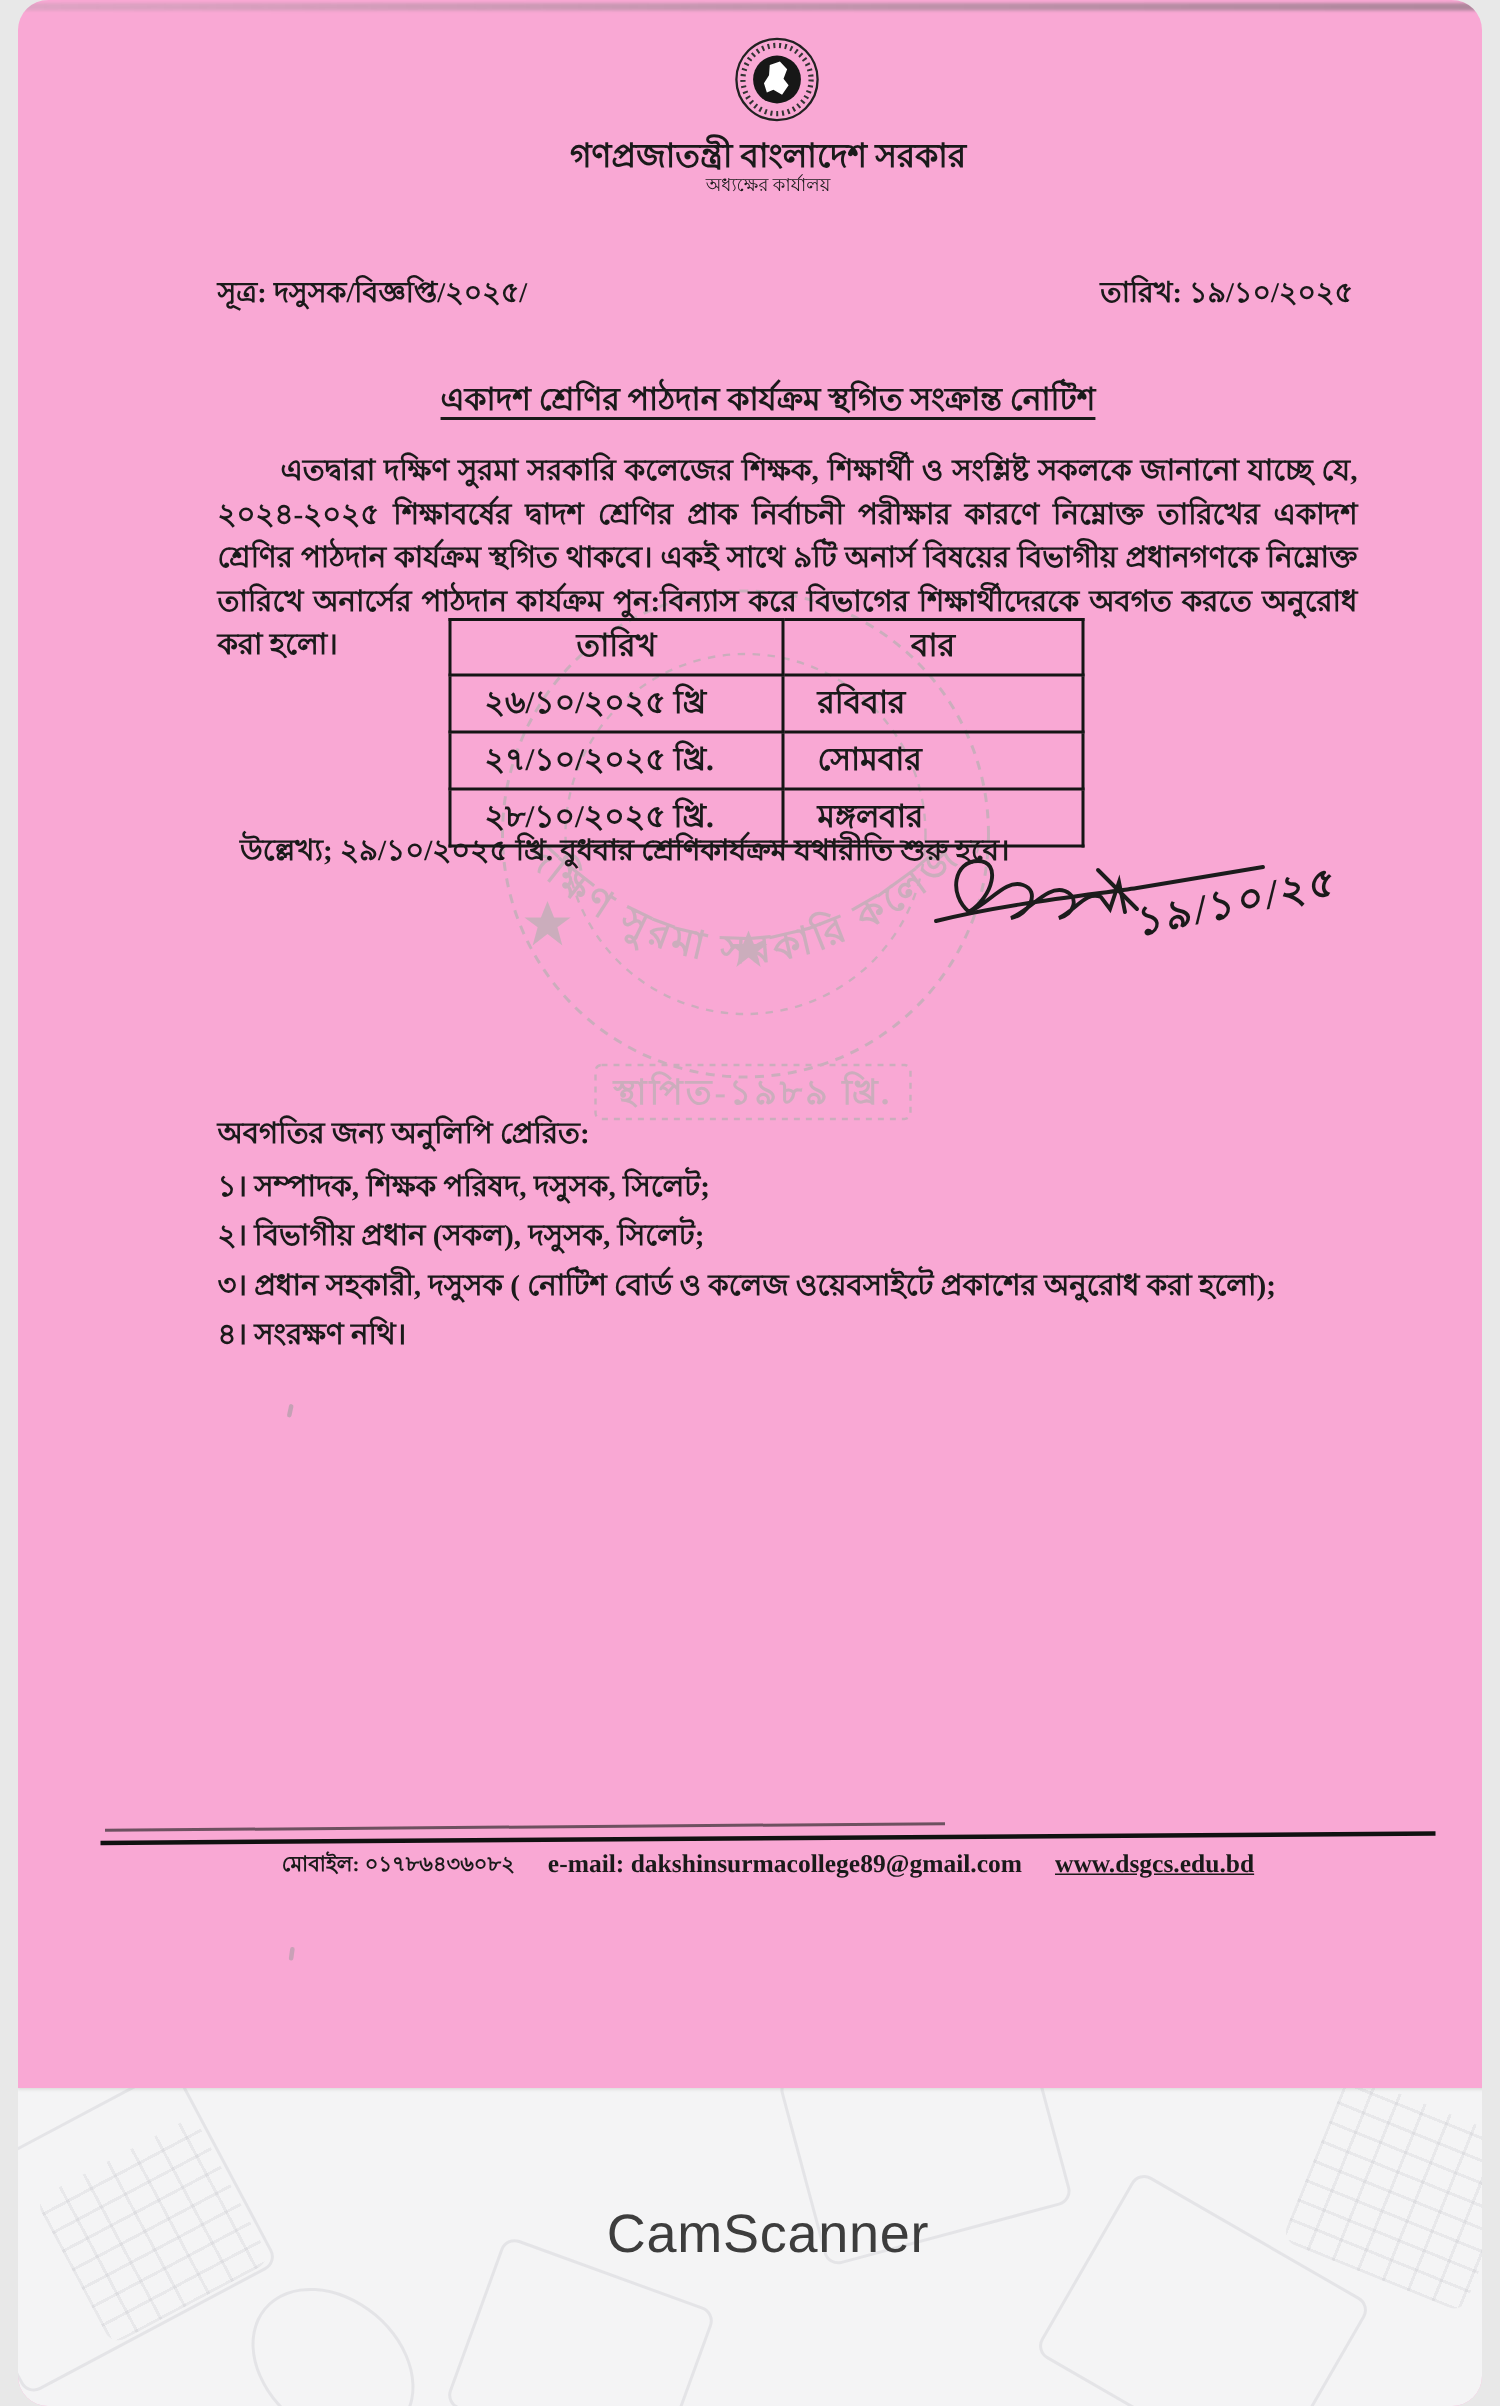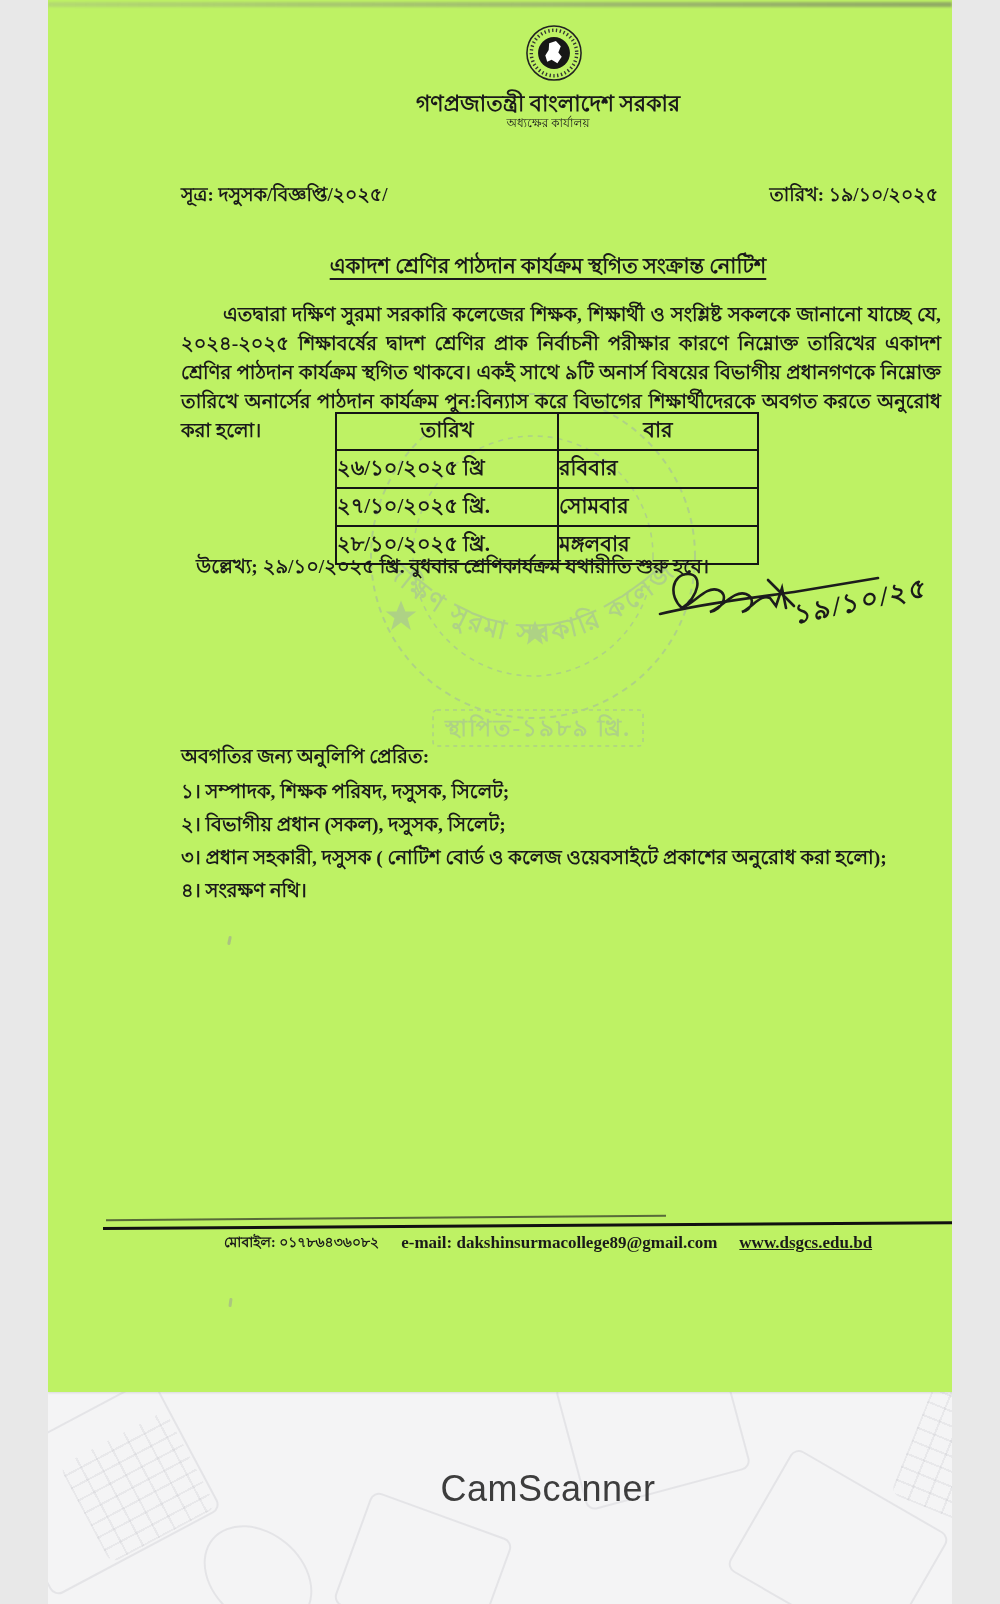--- a/index.html
+++ b/index.html
@@ -1,20 +1,21 @@
 <!DOCTYPE html>
 <html><head>
 <meta charset="utf-8">
 <style>
   * { margin:0; padding:0; box-sizing:border-box; }
   body { background:#e8e8e8; font-family:"Liberation Serif","DejaVu Serif",serif; }
   .page {
-    position:relative; width:904px; height:1604px;
-    background:#bef264; margin:0 auto; overflow:hidden;
+    position:relative; width:976px; height:1604px;
+    background:#f9a8d4; margin:0 auto; overflow:hidden;
     color:#1a1a1a;
+    border-radius:20px;
   }
   .scan-edge-top {
     position:absolute; left:0; top:2px; width:100%; height:5px;
     background:linear-gradient(90deg, rgba(150,150,150,.25), rgba(120,120,120,.45) 60%, rgba(100,100,100,.5));
     filter:blur(1px);
   }
   
   .logo { position:absolute; left:477px; top:24px; width:58px; height:58px; }
   .hdr { position:absolute; left:0; width:1000px; text-align:center; font-weight:700; }
   .hdr.l1 { top:86px; font-size:22px; }
@@ -25,21 +26,21 @@
   .title span { text-decoration:underline; text-underline-offset:5px; }
   .body-par {
     position:absolute; left:133px; top:300px; width:760px;
     font-size:19.5px; line-height:29px; text-align:justify; text-indent:42px; font-weight:600;
   }
   
   .sched { position:absolute; left:287px; top:412px; border-collapse:collapse; background:transparent; }
   .sched th, .sched td { border:2px solid #151515; font-size:21px; font-weight:700;margin-top:33px; }
   .sched th { width:222px; height:33px; text-align:center; font-weight:600; }
   .sched th + th { width:200px; }
-  .sched td { height:38px; }
+  .sched td { height:38px; padding-left:22px; }
   .note { position:absolute; left:148px; top:552px; font-size:19.5px; font-weight:600; }
   
   .stamp { position:absolute; left:295px; top:388px; width:390px; height:380px; opacity:.5; pointer-events:none; }
   
   .sig-scrawl { position:absolute; left:600px; top:562px; width:250px; height:70px; }
   .sig-date {
     position:absolute; left:745px; top:580px; font-size:27px; font-weight:700;
     transform:rotate(-12deg) skewX(-8deg); letter-spacing:2px; white-space:nowrap;
   }
   .sig-block { position:absolute; left:540px; top:612px; width:300px; text-align:center; }

